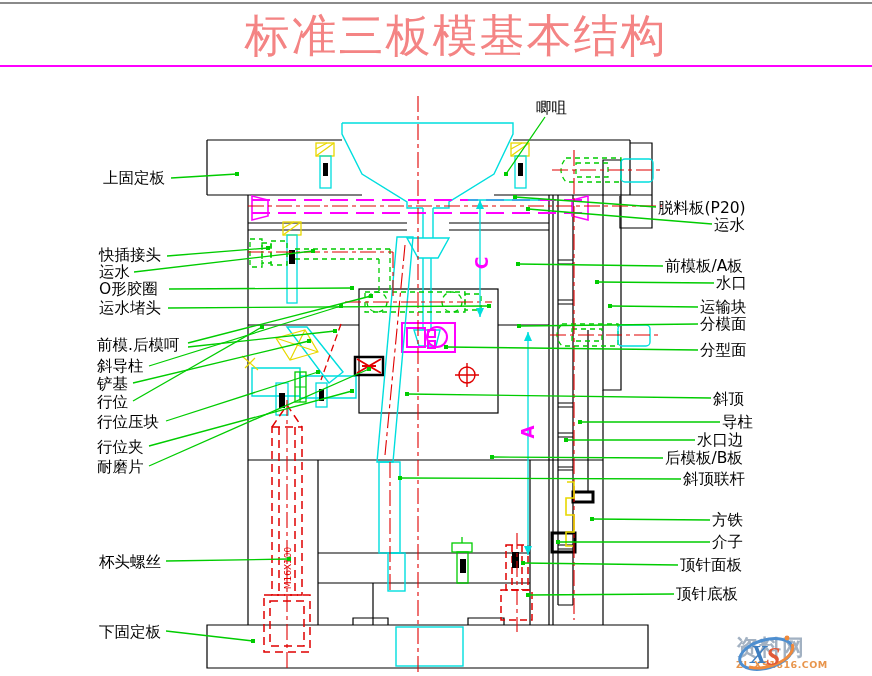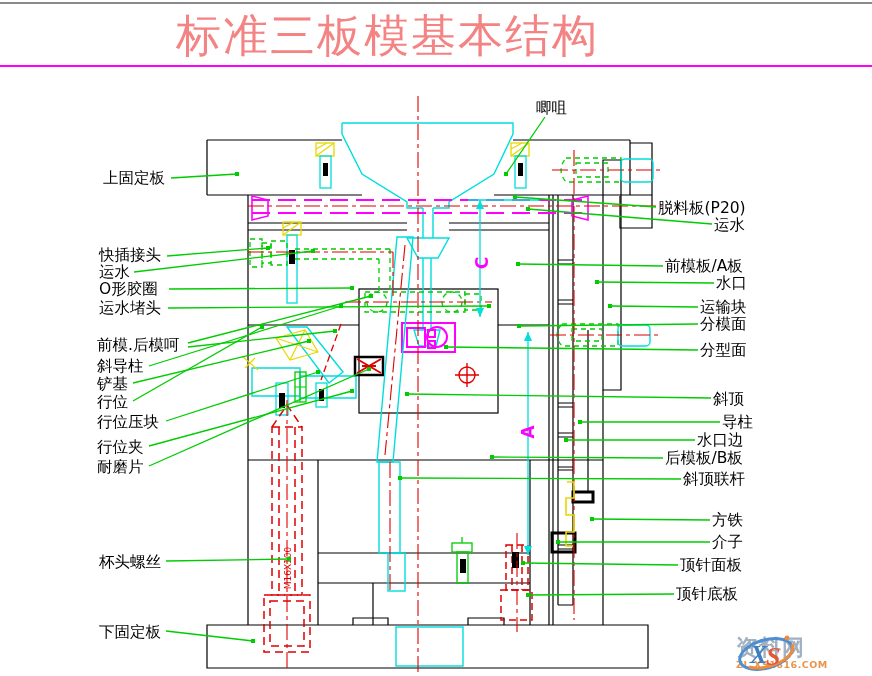--- a/index.html
+++ b/index.html
@@ -1,20 +1,20 @@
 <!DOCTYPE html>
 <html><head>
 <meta charset="utf-8">
 <style>
   html,body{margin:0;padding:0;background:#fff;}
   #stage{position:relative;width:872px;height:676px;background:#ffffff;overflow:hidden;
          font-family:"DejaVu Sans",sans-serif;}
   #topline{position:absolute;left:0;top:2px;width:872px;height:2px;background:#8a8a8a;}
   #title{position:absolute;left:176px;top:8px;width:560px;height:56px;line-height:56px;
-         font-family:"Liberation Serif","DejaVu Serif",serif;
+         text-align:center;font-family:"Liberation Serif","DejaVu Serif",serif;
          font-size:45px;letter-spacing:2px;white-space:nowrap;}
   #divider{position:absolute;left:0;top:65px;width:872px;height:2px;background:#ff00ff;}
   svg{position:absolute;left:0;top:0;}
   svg text.lbl{font:15.5px "DejaVu Sans",sans-serif;fill:#000;}
   svg text.dim{font:bold 17px "DejaVu Sans",sans-serif;fill:#ff00ff;}
   svg text.spec{font:9px "DejaVu Sans",sans-serif;fill:#e00000;}
   #watermark{position:absolute;left:736px;top:632px;width:132px;height:42px;display:flex;align-items:center;}
   #wm-text{display:flex;flex-direction:column;line-height:1;}
   #wm-name{font-size:22px;font-weight:bold;color:#a2b1c2;letter-spacing:1px;}
   #wm-url{font-size:9.5px;font-weight:bold;color:#e8954c;letter-spacing:0.5px;margin-top:1px;}

